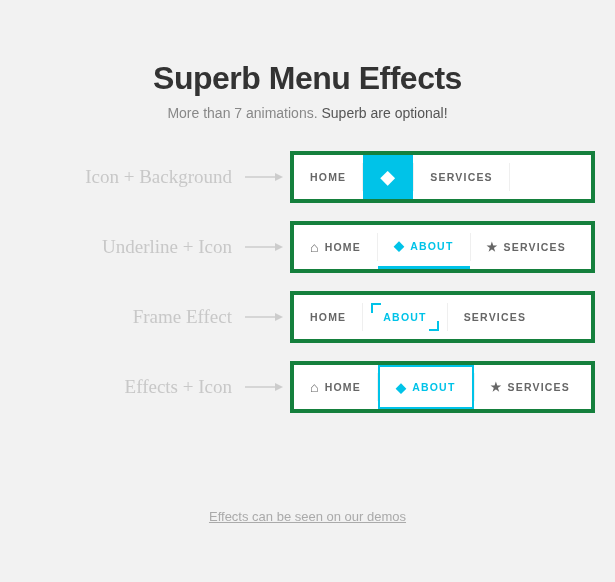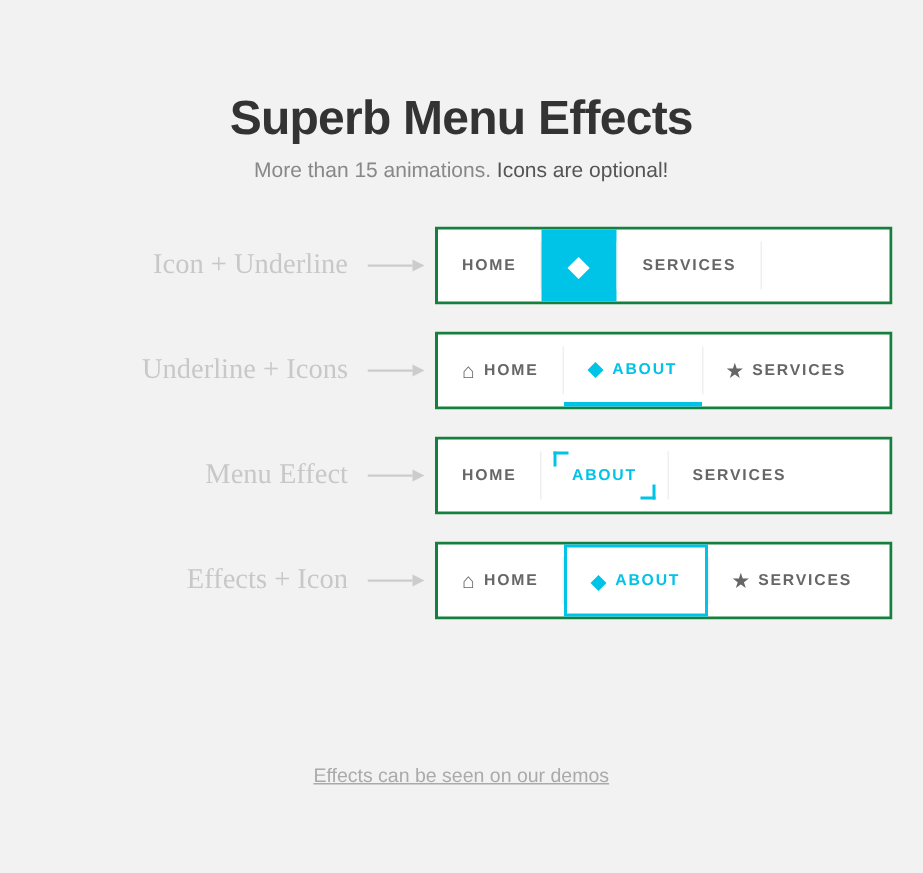--- a/index.html
+++ b/index.html
@@ -91,21 +91,21 @@
       justify-content: center;
     }
 
     .preview-area {
       flex: 1;
       overflow: hidden;
     }
 
     .nav-bar {
       background: #fff;
-      border: 2px solid #15803d;
+      border: 4px solid #15803d;
       height: 52px;
       display: flex;
       align-items: stretch;
       box-shadow: 0 1px 3px rgba(0,0,0,0.05);
     }
 
     .nav-item {
       display: flex;
       align-items: center;
       justify-content: center;
@@ -163,29 +163,29 @@
       background: #efefef;
       margin: 8px 0;
     }
   </style>
 </head>
 <body>
 
 <div class="header-section">
   <h1 class="main-title">Superb Menu Effects</h1>
   <p class="subtitle">
-    <span>More than 15 animations. </span><em>Icons are optional!</em>
+    <span>More than 7 animations. </span><em>Superb are optional!</em>
   </p>
 </div>
 
 <div class="effects-wrapper">
 
   <div class="effect-row">
     <div class="label-area">
-      <span class="label-text">Icon + Underline</span>
+      <span class="label-text">Icon + Background</span>
     </div>
     <div class="arrow-area">
       <svg viewBox="0 0 40 14" width="40" height="14">
         <line x1="0" y1="7" x2="30" y2="7" stroke="#ccc" stroke-width="1.5"></line>
         <polygon points="30,3 38,7 30,11" fill="#ccc"></polygon>
       </svg>
     </div>
     <div class="preview-area">
       <div class="nav-bar">
         <div class="nav-item">
@@ -199,21 +199,21 @@
         <div class="nav-item">
           <span>SERVICES</span>
         </div>
         <div class="sep"></div>
       </div>
     </div>
   </div>
 
   <div class="effect-row">
     <div class="label-area">
-      <span class="label-text">Underline + Icons</span>
+      <span class="label-text">Underline + Icon</span>
     </div>
     <div class="arrow-area">
       <svg viewBox="0 0 40 14" width="40" height="14">
         <line x1="0" y1="7" x2="30" y2="7" stroke="#ccc" stroke-width="1.5"></line>
         <polygon points="30,3 38,7 30,11" fill="#ccc"></polygon>
       </svg>
     </div>
     <div class="preview-area">
       <div class="nav-bar">
         <div class="nav-item">
@@ -229,21 +229,21 @@
         <div class="nav-item">
           <span style="font-size:12px;">★</span>
           <span>SERVICES</span>
         </div>
       </div>
     </div>
   </div>
 
   <div class="effect-row">
     <div class="label-area">
-      <span class="label-text">Menu Effect</span>
+      <span class="label-text">Frame Effect</span>
     </div>
     <div class="arrow-area">
       <svg viewBox="0 0 40 14" width="40" height="14">
         <line x1="0" y1="7" x2="30" y2="7" stroke="#ccc" stroke-width="1.5"></line>
         <polygon points="30,3 38,7 30,11" fill="#ccc"></polygon>
       </svg>
     </div>
     <div class="preview-area">
       <div class="nav-bar">
         <div class="nav-item">

